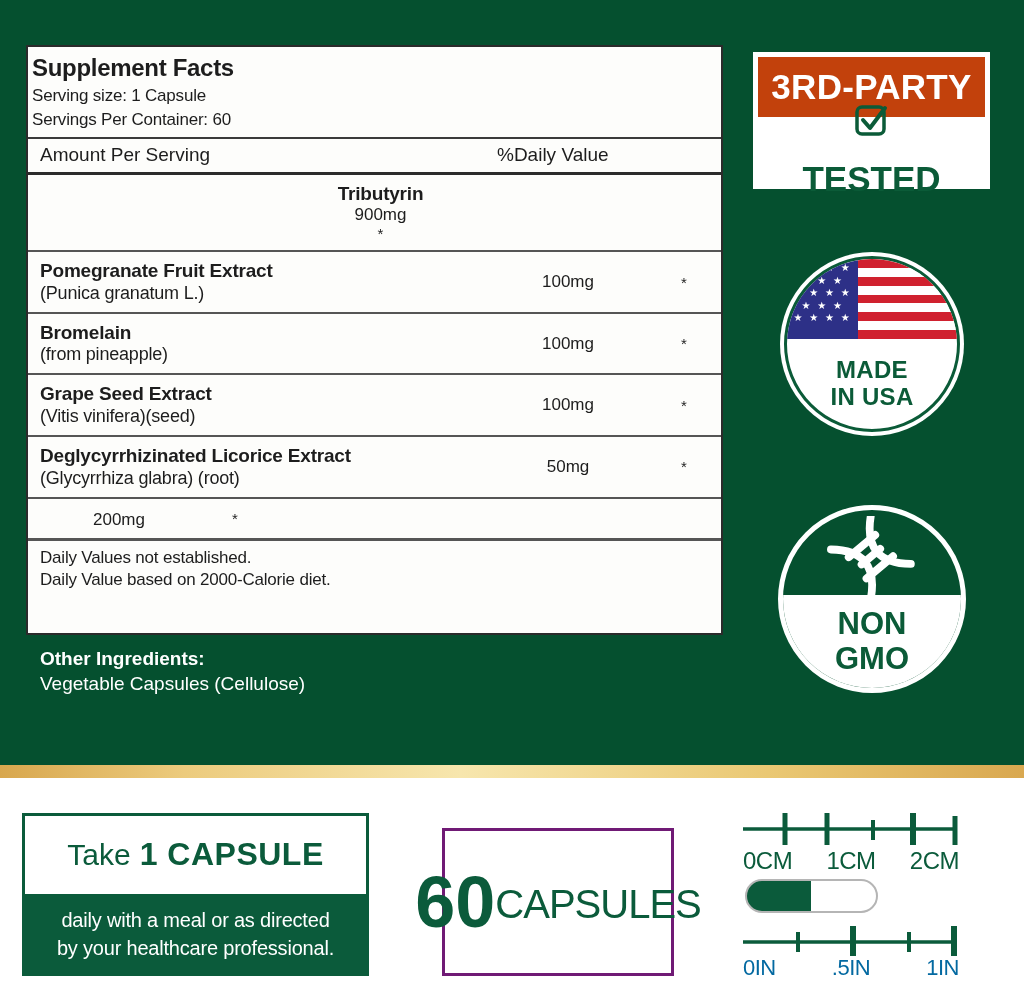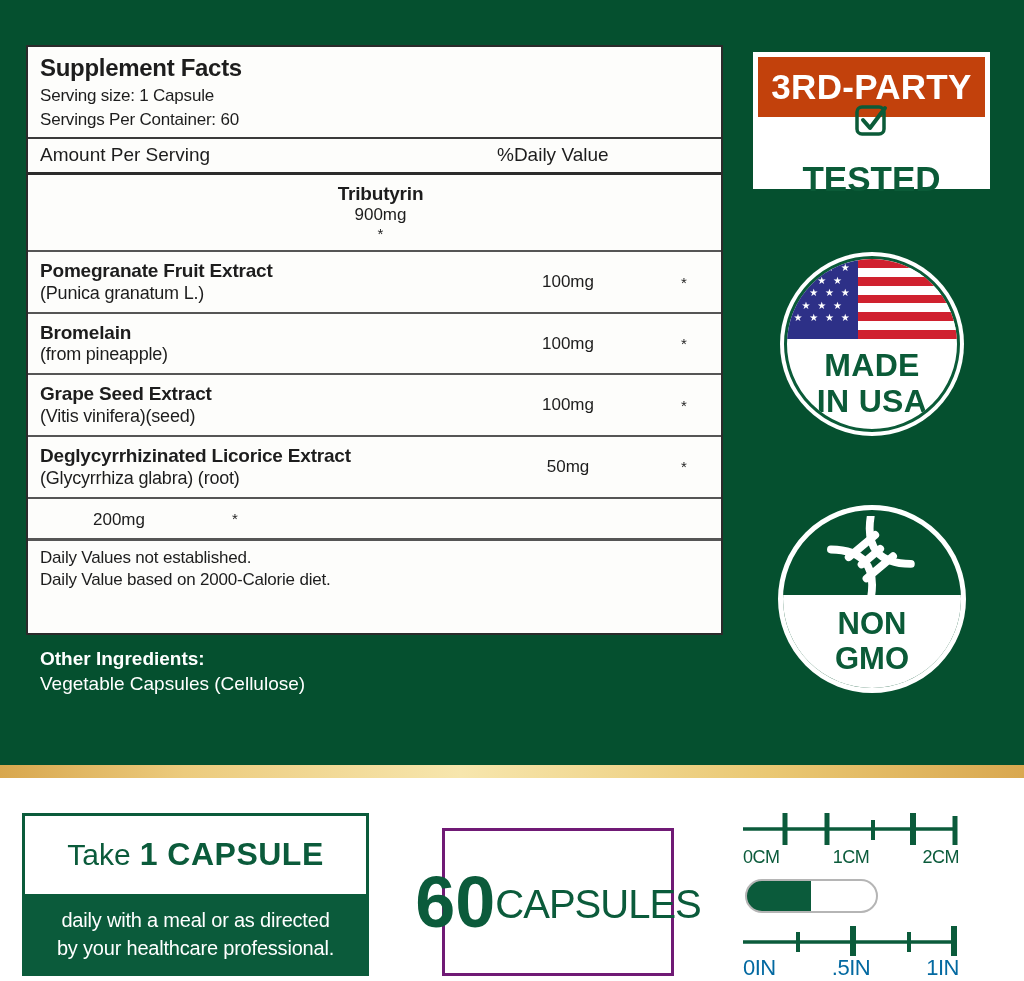--- a/index.html
+++ b/index.html
@@ -9,21 +9,21 @@
   }
   .top-section { position:absolute; left:0; top:0; width:1024px; height:765px; background:#05502f; }
   .gold-bar { position:absolute; left:0; top:765px; width:1024px; height:13px;
     background:linear-gradient(90deg,#d8a74e 0%,#eccb7d 18%,#f7e6ad 45%,#eac873 75%,#d9a850 100%); }
   .bottom-section { position:absolute; left:0; top:778px; width:1024px; height:203px; background:#fff; }
 
   
   .facts { position:absolute; left:26px; top:45px; width:697px; height:590px;
     background:#fdfdfb; border:2px solid #2b2b2b; box-sizing:border-box; color:#1d1d1d;
     display:flex; flex-direction:column; }
-  .facts-head { padding:7px 10px 6px 12px; border-bottom:2px solid #3a3a3a; }
+  .facts-head { padding:7px 10px 6px 4px; border-bottom:2px solid #3a3a3a; }
   .facts-title { font-size:24px; font-weight:bold; letter-spacing:-0.3px; }
   .facts-serving { font-size:17px; line-height:1.2; margin-top:4px; letter-spacing:-0.2px; }
   .cols { display:flex; align-items:center; padding-left:12px; height:33px;
     border-bottom:3px solid #2b2b2b; font-size:19px; }
   .cols .cname { flex:1; }
   .cols .cdv { width:232px; padding-left:8px; box-sizing:border-box; }
   .row { display:flex; border-bottom:2px solid #555; padding:8px 0 8px 12px; box-sizing:border-box; }
   .row .info { flex:1; }
   .row .iname { font-size:19px; font-weight:bold; line-height:1.18; letter-spacing:-0.2px; }
   .row .isub { font-size:18px; line-height:1.18; letter-spacing:-0.2px; }
@@ -52,21 +52,21 @@
   .usa-badge { position:absolute; left:780px; top:252px; width:184px; height:184px;
     border-radius:50%; background:#fff; }
   .usa-inner { position:absolute; inset:4px; border:3px solid #0b5b38; border-radius:50%;
     overflow:hidden; background:#fff; }
   .usa-flag { position:absolute; top:0; left:0; right:0; height:47%; display:flex; }
   .usa-canton { width:42%; height:100%; background:#2d3087; color:#fff; text-align:center;
     font-size:10px; line-height:12.5px; letter-spacing:2px; overflow:hidden; padding-top:3px; box-sizing:border-box; }
   .usa-stripes { flex:1; background:repeating-linear-gradient(180deg,#d0212f 0 8.9px,#fff 8.9px 17.8px); }
   .usa-text { position:absolute; top:47%; left:0; right:0; bottom:0; display:flex;
     flex-direction:column; align-items:center; justify-content:center;
-    color:#0b5b38; font-weight:bold; font-size:32px; line-height:1.12; letter-spacing:0.3px; }
+    color:#0b5b38; font-weight:bold; font-size:24px; line-height:1.12; letter-spacing:0.3px; }
 
   
   .gmo-badge { position:absolute; left:778px; top:505px; width:188px; height:188px;
     border-radius:50%; border:5px solid #fff; box-sizing:border-box;
     background:#05502f; overflow:hidden; }
   .gmo-dna { position:absolute; top:6px; left:50%; transform:translateX(-50%); }
   .gmo-bottom { position:absolute; left:0; right:0; bottom:0; height:52%; background:#fff;
     display:flex; flex-direction:column; align-items:center; justify-content:center;
     color:#0b5b38; font-weight:bold; font-size:31px; line-height:1.12; }
 
@@ -82,21 +82,21 @@
   
   .count { position:absolute; left:442px; top:828px; width:232px; height:148px;
     border:3px solid #701a75; box-sizing:border-box; background:#fff; color:#0b5b3b;
     display:flex; flex-direction:row; align-items:center; justify-content:center; }
   .count-num { font-size:72px; font-weight:bold; line-height:0.95; }
   .count-unit { font-size:40px; margin-top:4px; letter-spacing:-1px; }
 
   
   .ruler-cm-svg { position:absolute; left:743px; top:808px; }
   .ruler-cm-labels { position:absolute; left:743px; top:847px; width:216px;
-    display:flex; justify-content:space-between; color:#0b5b3b; font-size:18px; letter-spacing:-0.5px;align-items:center; }
+    display:flex; justify-content:space-between; color:#0b5b3b; font-size:24px; letter-spacing:-0.5px;align-items:center; }
   .capsule { position:absolute; left:745px; top:879px; width:133px; height:34px;
     border-radius:17px; border:2px solid #b5b5b5; box-sizing:border-box;
     background:linear-gradient(90deg,#0b5b3b 0 50%,#fff 50%); }
   .ruler-in-svg { position:absolute; left:743px; top:922px; }
   .ruler-in-labels { position:absolute; left:743px; top:955px; width:216px;
     display:flex; justify-content:space-between; color:#0369a1; font-size:22px; letter-spacing:-0.5px; }
 </style>
 </head>
 <body>
 

